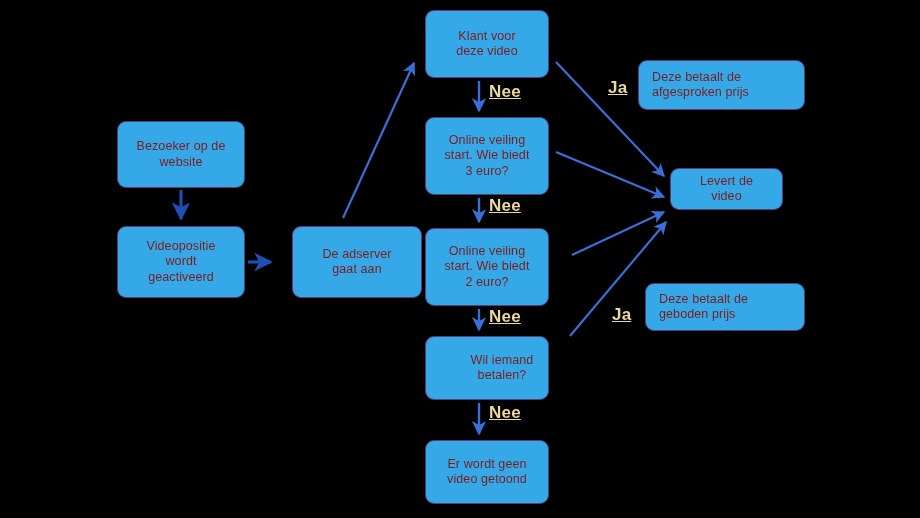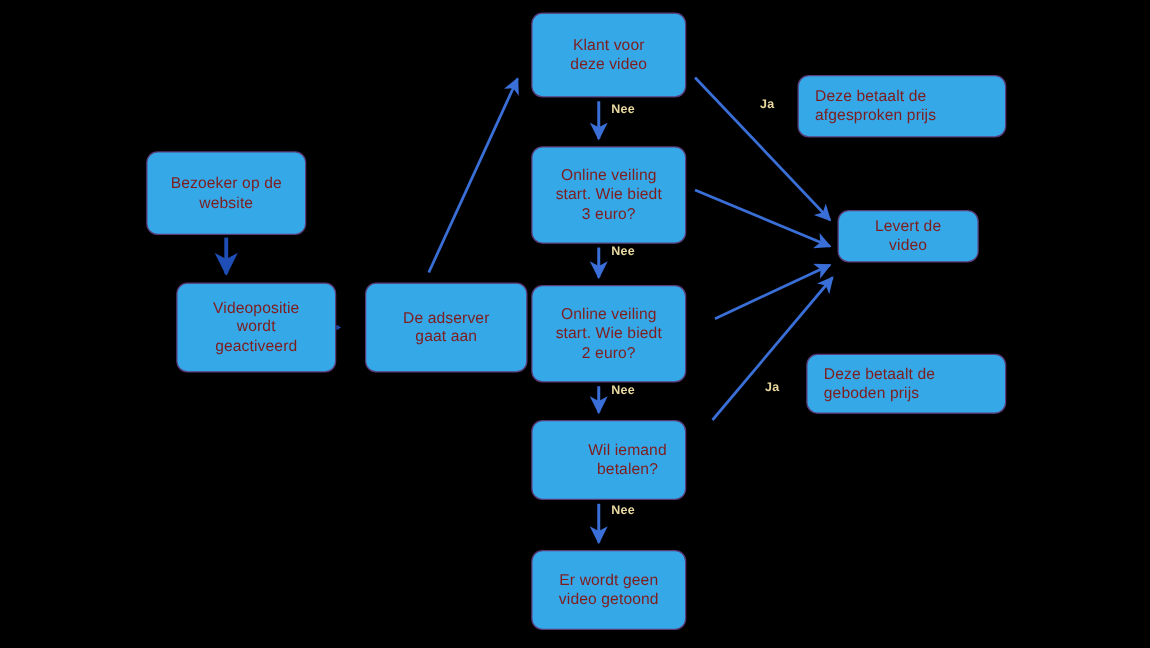--- a/index.html
+++ b/index.html
@@ -35,25 +35,26 @@
     padding:2px 6px;
   }
   .node.left-text{
     justify-content:flex-start;
     text-align:left;
     padding-left:13px;
   }
   .edge-label{
     position:absolute;
     color:#E9D9A0;
-    font-size:10px;
+    font-size:17px;
     font-weight:bold;
     letter-spacing:.2px;
     text-shadow:0 0 2px #000;
     white-space:nowrap;
+    text-decoration:underline;
   }
 </style>
 </head>
 <body>
 
 <div id="canvas">
 
   <svg class="edges" viewBox="0 0 920 518">
     <defs>
       <marker id="ah-dark" markerWidth="7" markerHeight="7" refX="5.4" refY="3" orient="auto">
@@ -81,21 +82,21 @@
       <path d="M556,62 L664,176"></path>
       <path d="M556,152 L664,197"></path>
       <path d="M572,255 L664,212"></path>
       <path d="M570,336 L666,222"></path>
     </g>
   </svg>
 
   <div class="node" style="left:117px;top:121px;width:128px;height:67px;">Bezoeker op de
 website</div>
 
-  <div class="node" style="left:117px;top:226px;width:128px;height:72px;margin-left:24px;">Videopositie
+  <div class="node" style="left:117px;top:226px;width:128px;height:72px;">Videopositie
 wordt
 geactiveerd</div>
 
   <div class="node" style="left:292px;top:226px;width:130px;height:72px;">De adserver
 gaat aan</div>
 
   <div class="node" style="left:425px;top:10px;width:124px;height:68px;">Klant voor
 deze video</div>
 
   <div class="node" style="left:425px;top:117px;width:124px;height:78px;">Online veiling

